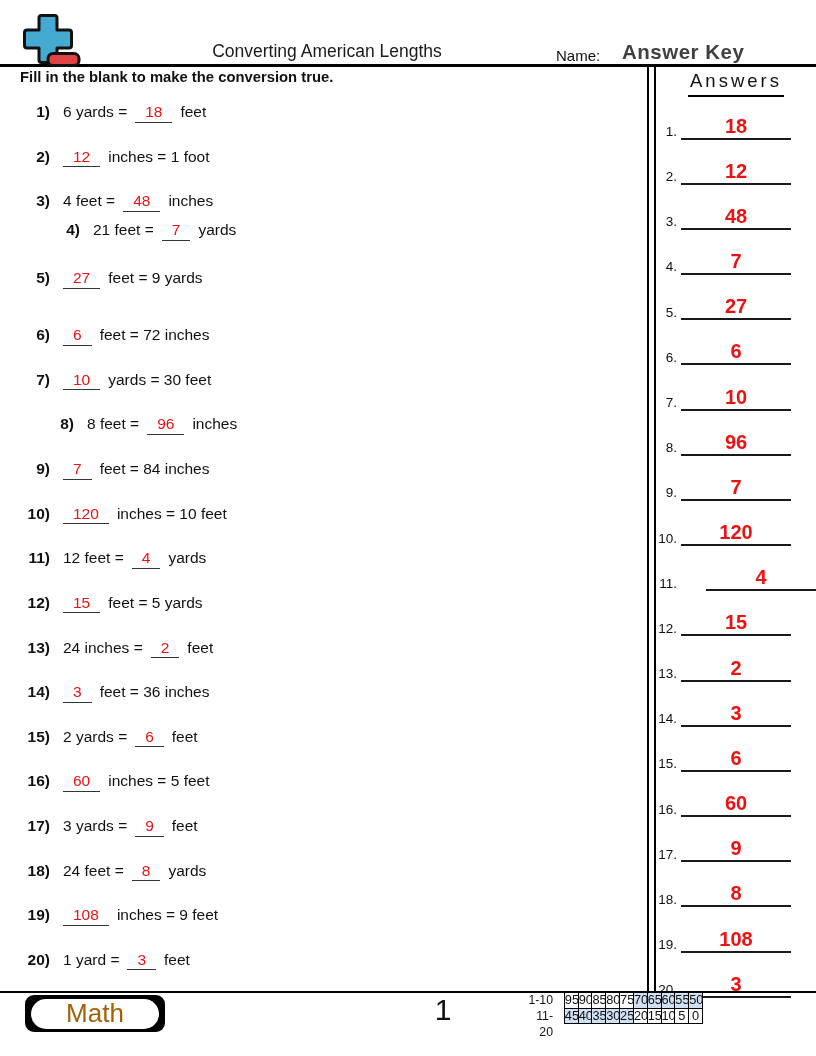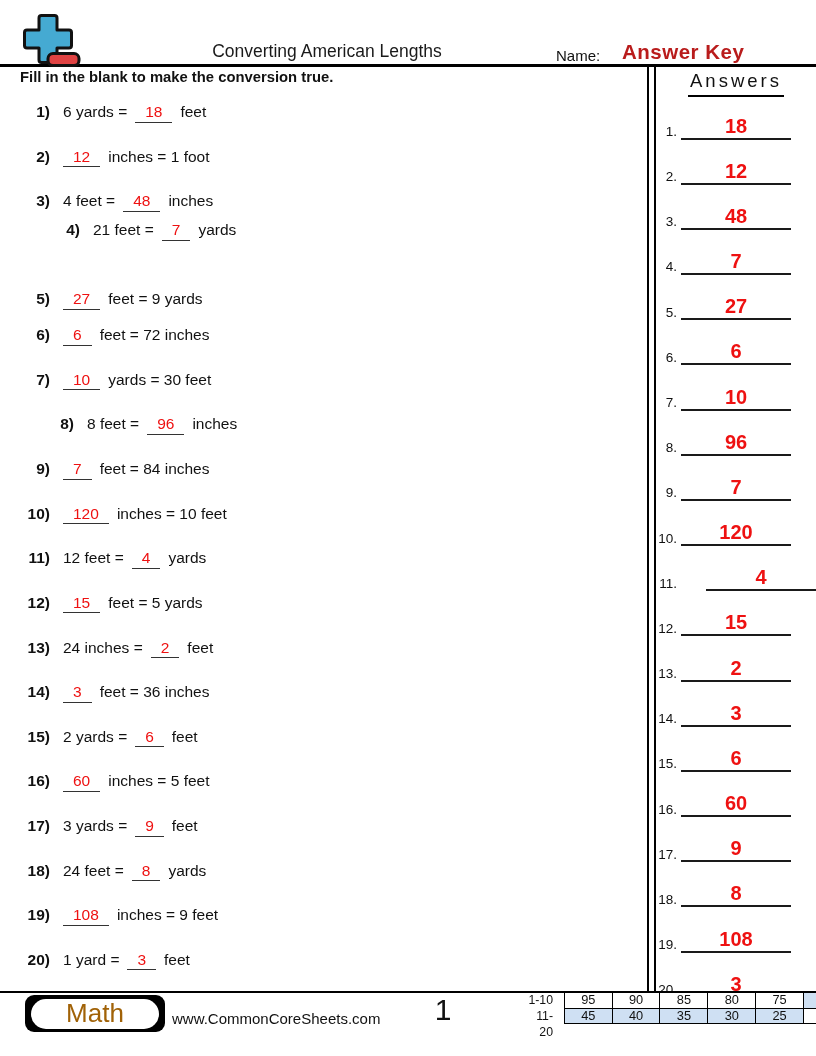--- a/index.html
+++ b/index.html
@@ -53,39 +53,39 @@
                       align-items:center; justify-content:center;
                       font-size:26px; font-weight:400; color:#a16207; }
   .website { position:absolute; left:172px; top:1010px; font-size:15px; }
   .page-num { position:absolute; left:410px; top:991px; width:66px; text-align:center;
               font-size:30px; line-height:38px; }
   .score-table { position:absolute; left:528px; top:992px; }
   .score-row { display:flex; height:16.5px; align-items:stretch; }
   .score-row + .score-row { margin-top:-1px; }
   .score-label { width:37px; flex:none; text-align:right; padding-right:12px;
                  font-size:12.3px; line-height:16.5px; }
-  .score-cell { width:49px; flex:none; border:1.2px solid #000; margin-left:-1.2px;
+  .score-cell { width:15px; flex:none; border:1.2px solid #000; margin-left:-1.2px;
                 text-align:center; font-size:12.8px; line-height:14.5px; background:#fff; }
   .score-cell:first-of-type { margin-left:0; }
 </style>
 </head>
 <body>
 
 <div class="page">
 
   <svg class="logo" viewBox="0 0 60 54">
     <g stroke="#111" stroke-width="3" stroke-linejoin="round">
       <path id="logo-plus" fill="#45aad2" d="M17 16 L17 4 Q17 1.5 19.5 1.5 L32.5 1.5 Q35 1.5 35 4 L35 16 L47 16 Q49.5 16 49.5 18.5 L49.5 31.5 Q49.5 34 47 34 L35 34 L35 46 Q35 48.5 32.5 48.5 L19.5 48.5 Q17 48.5 17 46 L17 34 L5 34 Q2.5 34 2.5 31.5 L2.5 18.5 Q2.5 16 5 16 Z"></path>
       <rect id="logo-minus" x="26" y="39.5" width="31" height="12" rx="5" fill="#e04343"></rect>
     </g>
   </svg>
   <div class="hdr-rule"></div>
   <div class="title">Converting American Lengths</div>
   <div class="name-label">Name:</div>
-  <div class="answer-key" style="color: #b91c1c;">Answer Key</div>
+  <div class="answer-key" style="color: #404040;">Answer Key</div>
   <div class="instruction">Fill in the blank to make the conversion true.</div>
 
   <div class="vline v1"></div>
   <div class="vline v2"></div>
   <div class="answers-title-wrap">
     <span class="answers-title">Answers</span>
   </div>
   <div class="answers-list">
   <div class="answer-row" style="top: 113.5px;">
     <span class="a-num">1.</span>
@@ -198,21 +198,21 @@
   </div>
 
   <div class="problem-row" style="top: 89.26px;">
     <span class="p-num">3)</span><span class="p-body"><span class="p-pre">4 feet =</span><span class="p-blank"><span class="p-ans" style="color: rgb(238, 17, 17);">48</span></span><span class="p-post">inches</span></span>
   </div>
 
   <div class="problem-row" style="top: 118px; padding-left: 30px;">
     <span class="p-num">4)</span><span class="p-body"><span class="p-pre">21 feet =</span><span class="p-blank"><span class="p-ans" style="color: rgb(238, 17, 17);">7</span></span><span class="p-post">yards</span></span>
   </div>
 
-  <div class="problem-row" style="top: 187px;">
+  <div class="problem-row" style="top: 166px;">
     <span class="p-num">5)</span><span class="p-body"><span class="p-blank"><span class="p-ans" style="color: rgb(238, 17, 17);">27</span></span><span class="p-post">feet = 9 yards</span></span>
   </div>
 
   <div class="problem-row" style="top: 223.15px;">
     <span class="p-num">6)</span><span class="p-body"><span class="p-blank"><span class="p-ans" style="color: rgb(238, 17, 17);">6</span></span><span class="p-post">feet = 72 inches</span></span>
   </div>
 
   <div class="problem-row" style="top: 267.78px;">
     <span class="p-num">7)</span><span class="p-body"><span class="p-blank"><span class="p-ans" style="color: rgb(238, 17, 17);">10</span></span><span class="p-post">yards = 30 feet</span></span>
   </div>
@@ -267,21 +267,20 @@
 
   <div class="problem-row" style="top: 847.97px;">
     <span class="p-num">20)</span><span class="p-body"><span class="p-pre">1 yard =</span><span class="p-blank"><span class="p-ans" style="color: rgb(238, 17, 17);">3</span></span><span class="p-post">feet</span></span>
   </div>
 </div>
 
   <div class="ftr-rule"></div>
   <div class="math-badge">
     <div class="math-badge-inner">Math</div>
   </div>
-  <div class="website">www.CommonCoreSheets.com</div>
   <div class="page-num">1</div>
   <div class="score-table">
   <div class="score-row">
     <span class="score-label">1-10</span>
   <span class="score-cell">95</span>
         <span class="score-cell">90</span>
         <span class="score-cell">85</span>
         <span class="score-cell">80</span>
         <span class="score-cell">75</span>
         <span class="score-cell" style="background: rgb(207, 224, 243);">70</span>

